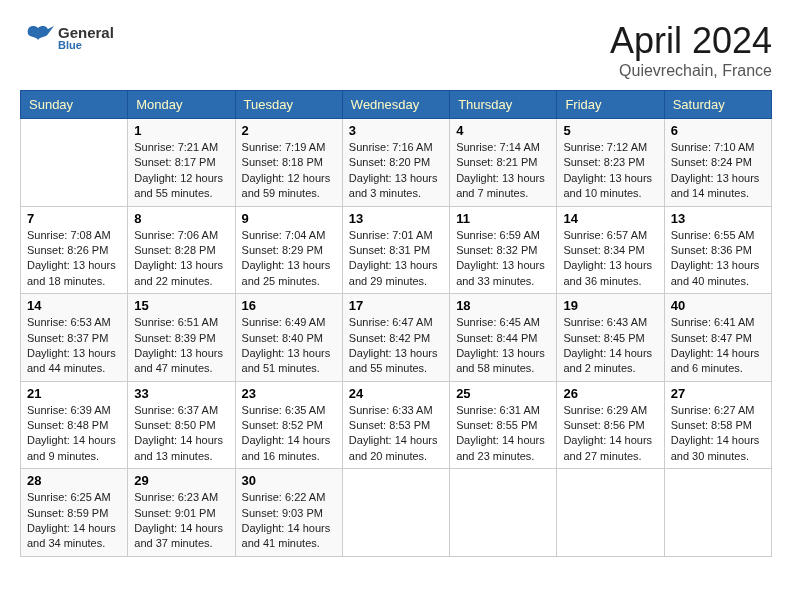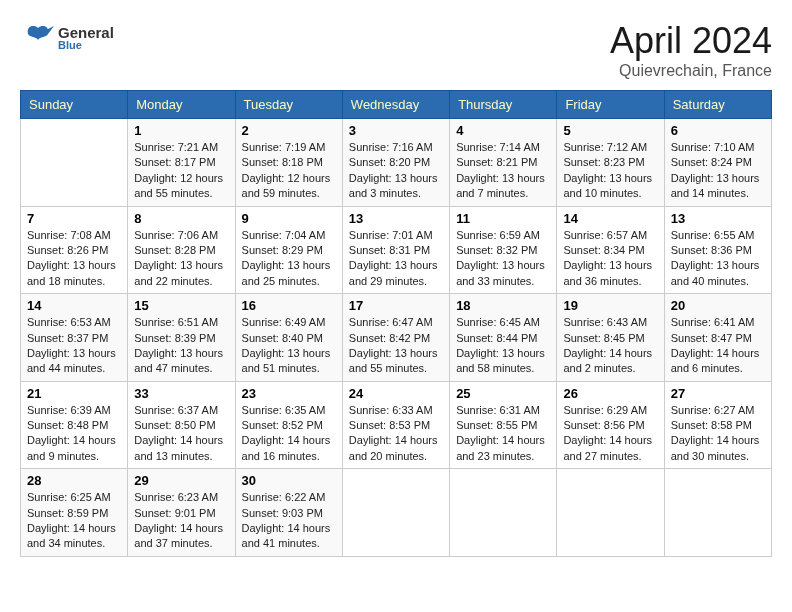--- a/index.html
+++ b/index.html
@@ -185,21 +185,21 @@
         </td>
         <td>
           <span class="day-number">18</span>
           <div class="day-info">Sunrise: 6:45 AM<br>Sunset: 8:44 PM<br>Daylight: 13 hours and 58 minutes.</div>
         </td>
         <td>
           <span class="day-number">19</span>
           <div class="day-info">Sunrise: 6:43 AM<br>Sunset: 8:45 PM<br>Daylight: 14 hours and 2 minutes.</div>
         </td>
         <td>
-          <span class="day-number">20</span>
+          <span class="day-number">40</span>
           <div class="day-info">Sunrise: 6:41 AM<br>Sunset: 8:47 PM<br>Daylight: 14 hours and 6 minutes.</div>
         </td>
       </tr>
       <tr>
         <td>
           <span class="day-number">21</span>
           <div class="day-info">Sunrise: 6:39 AM<br>Sunset: 8:48 PM<br>Daylight: 14 hours and 9 minutes.</div>
         </td>
         <td>
           <span class="day-number">33</span>

